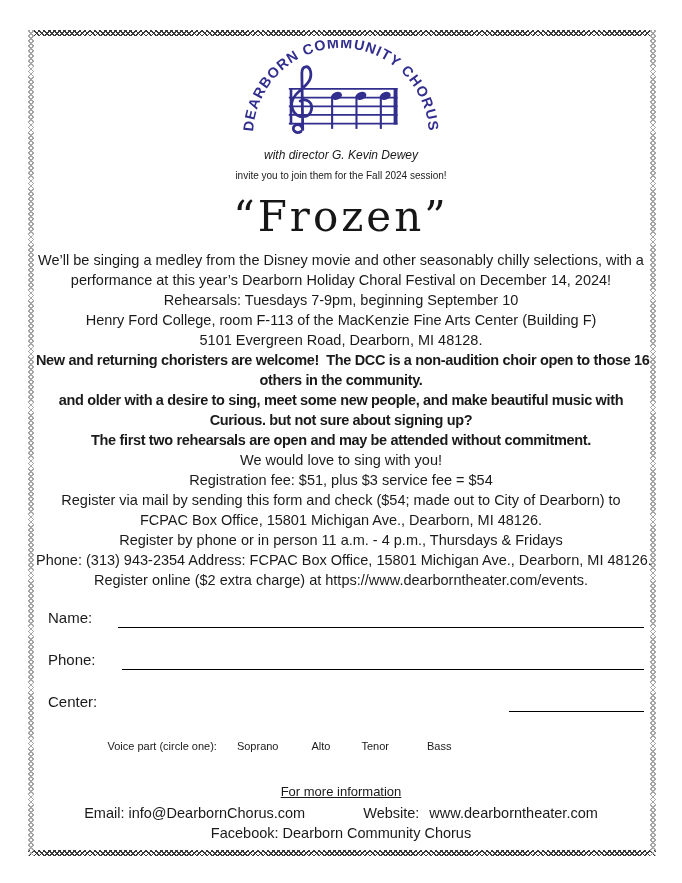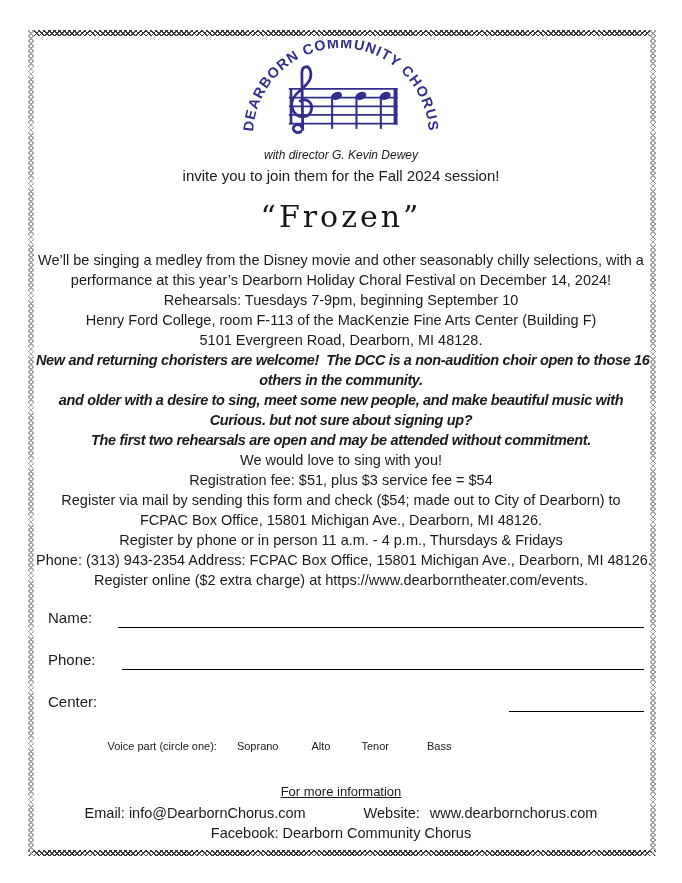--- a/index.html
+++ b/index.html
@@ -33,28 +33,28 @@
   .logo-svg { display:block; margin:2px auto 0 auto; }
   .arc-text {
     font-family:"Liberation Sans", sans-serif;
     font-weight:bold; font-size:16.5px; letter-spacing:1.2px;
     fill:var(--navy,#312e8e);
   }
   .navy-stroke { stroke:var(--navy,#312e8e); }
   .navy-fill { fill:var(--navy,#312e8e); }
 
   .director { font-style:italic; font-size:12px; margin-top:2px; }
-  .invite { font-size:15px; margin-top:1px; }
+  .invite { font-size:10px; margin-top:1px; }
   .big-title {
-    font-family:"DejaVu Serif", serif; font-size:30px; line-height:50px;
+    font-family:"DejaVu Serif", serif; font-size:42px; line-height:50px;
     letter-spacing:3px; color:#161616; margin-top:6px; margin-bottom:8px;
   }
   .bline { white-space:pre; }
   .bold { font-weight:normal; }
-  .bolditalic { font-weight:bold; font-style:italic; letter-spacing:-0.35px; }
+  .bolditalic { font-weight:bold; letter-spacing:-0.35px; }
 
   .form-section { margin-top:16px; text-align:left; padding:0 2px 0 12px; }
   .form-row { display:flex; align-items:flex-end; height:22px; margin-bottom:20px; font-size:15px;gap:12px; }
   .form-label { flex:none; }
   .form-line { flex:1; border-bottom:1px solid #000; margin-left:14px; height:18px; }
   .form-line-short { flex:none; width:135px; border-bottom:1px solid #000; margin-left:auto; height:18px; }
 
   .voice-row { padding-left:35px; font-size:11px; margin-top:2px; white-space:pre; }
   .voice-label { margin-right:20px; }
   .voice-opt-0 { margin-right:33px; }
@@ -141,17 +141,17 @@
       <div class="form-row" style="margin-bottom:4px;">
         <span class="form-label">Center:</span>
         <span class="form-line-short"></span>
       </div>
       <div class="voice-row">
         <span class="voice-label">Voice part (circle one):</span><span class="voice-opt-0">Soprano</span><span class="voice-opt-1">Alto</span><span class="voice-opt-2">Tenor</span><span>Bass</span>
       </div>
     </div>
 
     <div class="more-info">For more information</div>
-    <div class="contact-row"><span>Email: info@DearbornChorus.com</span><span class="contact-gap"></span><span>Website:</span><span class="small-gap"></span><span>www.dearbornchorus.com</span></div>
+    <div class="contact-row"><span>Email: info@DearbornChorus.com</span><span class="contact-gap"></span><span>Website:</span><span class="small-gap"></span><span>www.dearborntheater.com</span></div>
     <div class="facebook-row bline">Facebook: Dearborn Community Chorus</div>
 
   </div>
 </div>
 
 </body></html>

